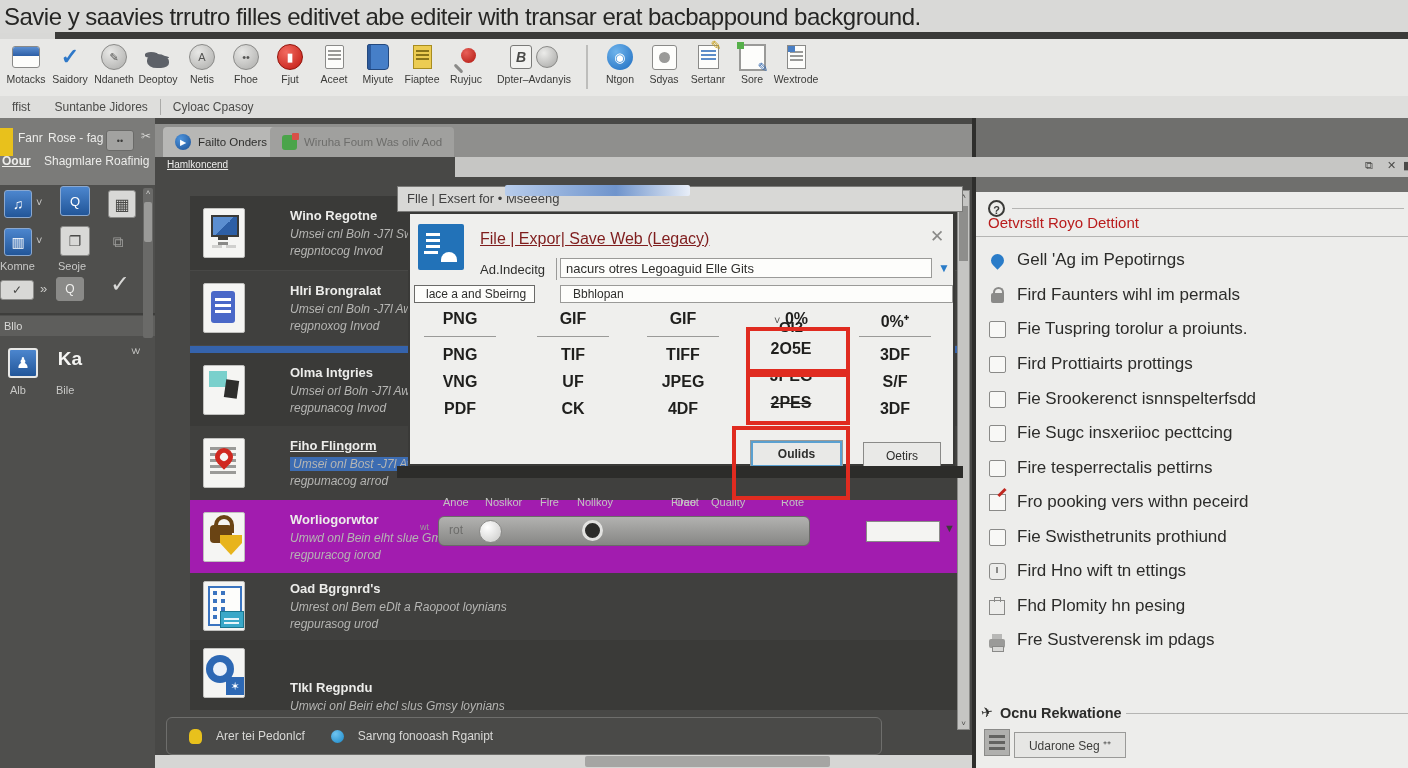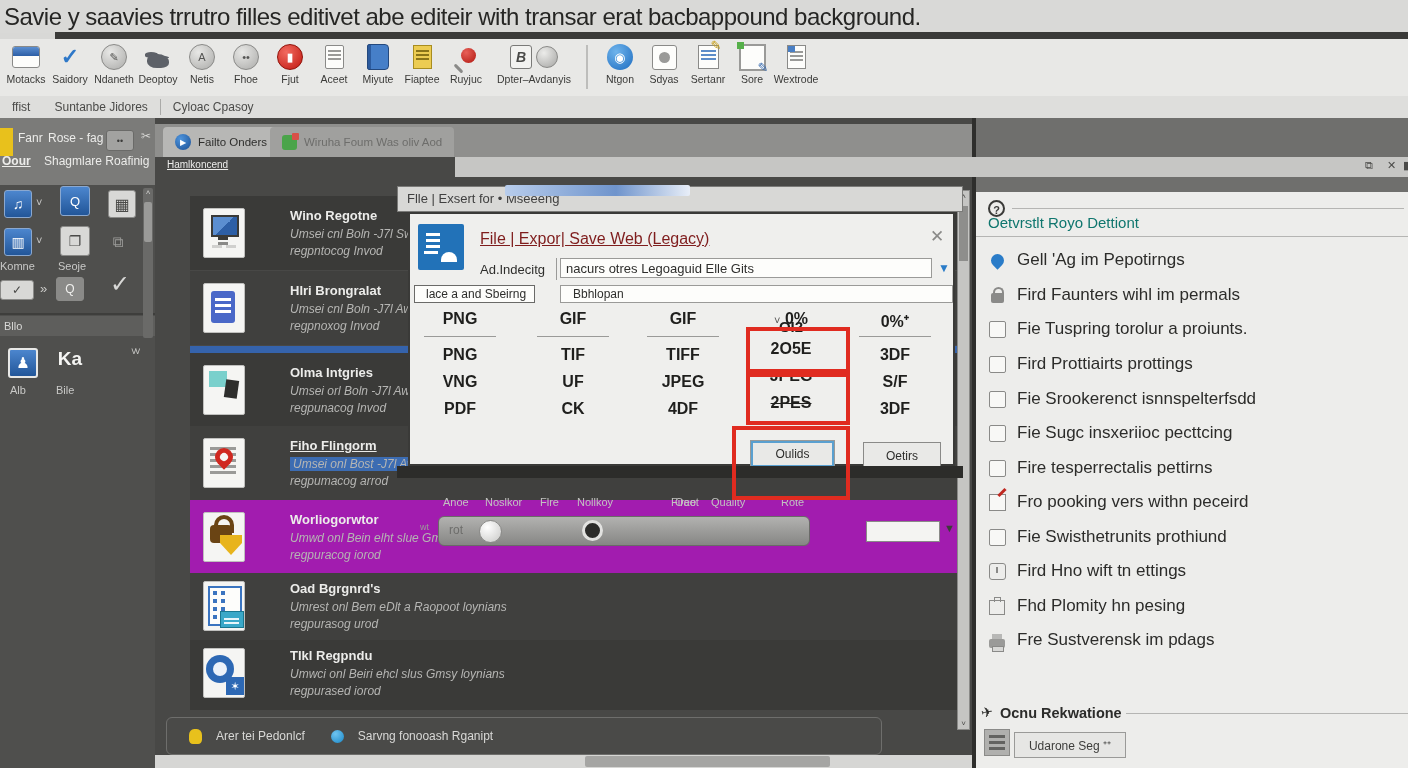--- a/index.html
+++ b/index.html
@@ -170,30 +170,30 @@
   #dlg-tab2{position:absolute;left:150px;top:71px;width:393px;height:18px;background:#fdfdfb;border:1px solid #9a9a98;
             font-size:12px;color:#2e2e2c;line-height:17px;padding-left:12px;box-sizing:border-box;cursor:text;}
   .fcol{position:absolute;top:96px;width:92px;text-align:center;font-size:16px;font-weight:bold;color:#1f1f1d;}
   .fcol .hdr{height:24px;}
   .fcol .hr{height:1px;background:#9a9a98;margin:2px 10px 4px;}
   .fcol .cell{height:27px;line-height:27px;}
   .fcol .subhdr{font-size:15px;margin-top:-6px;}
   .small-chev{font-weight:normal;font-size:11px;color:#555553;}
   .dlg-btn{position:absolute;height:28px;background:#e9e9e7;border:1px solid #8a8a88;font-size:12px;color:#2e2e2c;
            display:flex;align-items:center;justify-content:center;cursor:pointer;box-sizing:border-box;}
-  #btn-primary{left:340px;top:226px;width:85px;border:1px solid #9a9a98;outline:2px solid #5aa0d0;outline-offset:-3px;}
+  #btn-primary{left:340px;top:226px;width:93px;border:1px solid #9a9a98;outline:2px solid #5aa0d0;outline-offset:-3px;font-weight:bold;}
   #btn-secondary{left:453px;top:228px;width:78px;}
   #dlg-bottom{position:absolute;left:0px;top:280px;width:566px;height:12px;background:#2c2c2a;}
   .redbox{position:absolute;border:4px solid #e02b20;z-index:6;pointer-events:none;}
   
   #right-panel{left:976px;top:192px;width:432px;height:576px;background:#ededeb;}
   #rp-help{position:absolute;left:12px;top:8px;width:17px;height:17px;border-radius:50%;border:2px solid #3a3a38;
            font-size:11px;font-weight:bold;color:#3a3a38;text-align:center;line-height:16px;box-sizing:border-box;cursor:pointer;}
   .rp-hr{position:absolute;background:#b5b5b3;height:1px;}
-  #rp-header{position:absolute;left:12px;top:22px;font-size:15px;color:#0f766e;}
+  #rp-header{position:absolute;left:12px;top:22px;font-size:15px;color:#b91c1c;}
   .rp-item{position:absolute;left:0;width:432px;height:32px;display:flex;align-items:center;gap:11px;
            padding-left:12px;box-sizing:border-box;font-size:17px;color:#2c2c2a;cursor:pointer;}
   .rp-ic{width:18px;height:18px;flex:0 0 18px;display:flex;align-items:center;justify-content:center;}
   .cb{width:15px;height:15px;border:1px solid #8a8a88;background:#f8f8f6;border-radius:2px;}
   .ri-pin{width:13px;height:13px;background:#2a7cc8;border-radius:50% 50% 50% 0;transform:rotate(-45deg);}
   .ri-lock{width:13px;height:10px;background:#8a8a88;border-radius:2px;position:relative;margin-top:5px;}
   .ri-lock::before{content:"";position:absolute;left:2px;top:-6px;width:7px;height:6px;border:2px solid #8a8a88;border-bottom:none;border-radius:6px 6px 0 0;}
   .ri-pencilbox{width:15px;height:15px;border:1px solid #8a8a88;background:#f8f8f6;position:relative;}
   .ri-pencilbox::after{content:"";position:absolute;right:-2px;top:-4px;width:10px;height:3px;background:#c02820;transform:rotate(-45deg);}
   .ri-clock{width:15px;height:15px;border:1px solid #8a8a88;border-radius:3px;position:relative;}
@@ -494,21 +494,21 @@
     <div class="ltext" style="padding-top:8px;">
         <div class="ttl">Oad Bgrgnrd's</div>
       <div class="sub">Umrest onl Bem eDlt a Raopoot loynians</div>
       <div class="sub">regpurasog urod</div>
       </div>
   </div>
   <div class="layer" style="top:522px;height:70px;background:#3a3a38;">
     <div class="licon li-clock" style="top:8px;">
         <div class="badge"><span>✶</span></div>
       </div>
-    <div class="ltext" style="padding-top:8px;">
+    <div class="ltext" style="padding-top:8px;margin-top:32px;">
         <div class="ttl">Tlkl Regpndu</div>
       <div class="sub">Umwci onl Beiri ehcl slus Gmsy loynians</div>
       <div class="sub">regpurased iorod</div>
       </div>
   </div>
 
   <div id="layer-footer">
     <span class="lf-yellow"></span>
     <span>Arer tei Pedonlcf</span>
     <span class="lf-blue" style="margin-left:12px;"></span>

